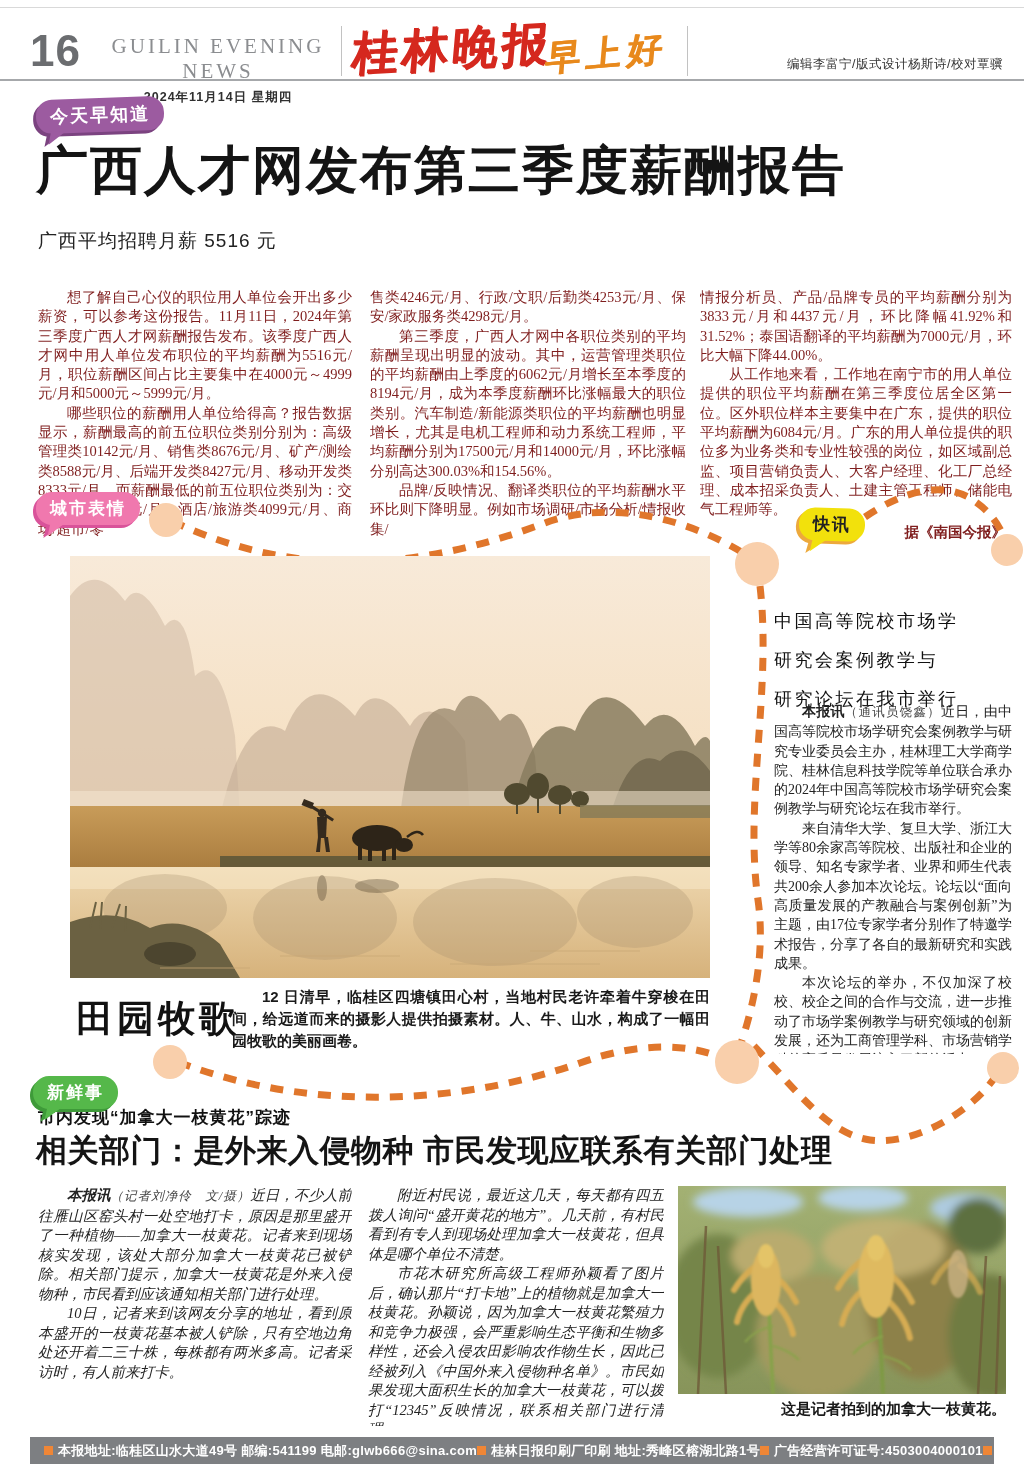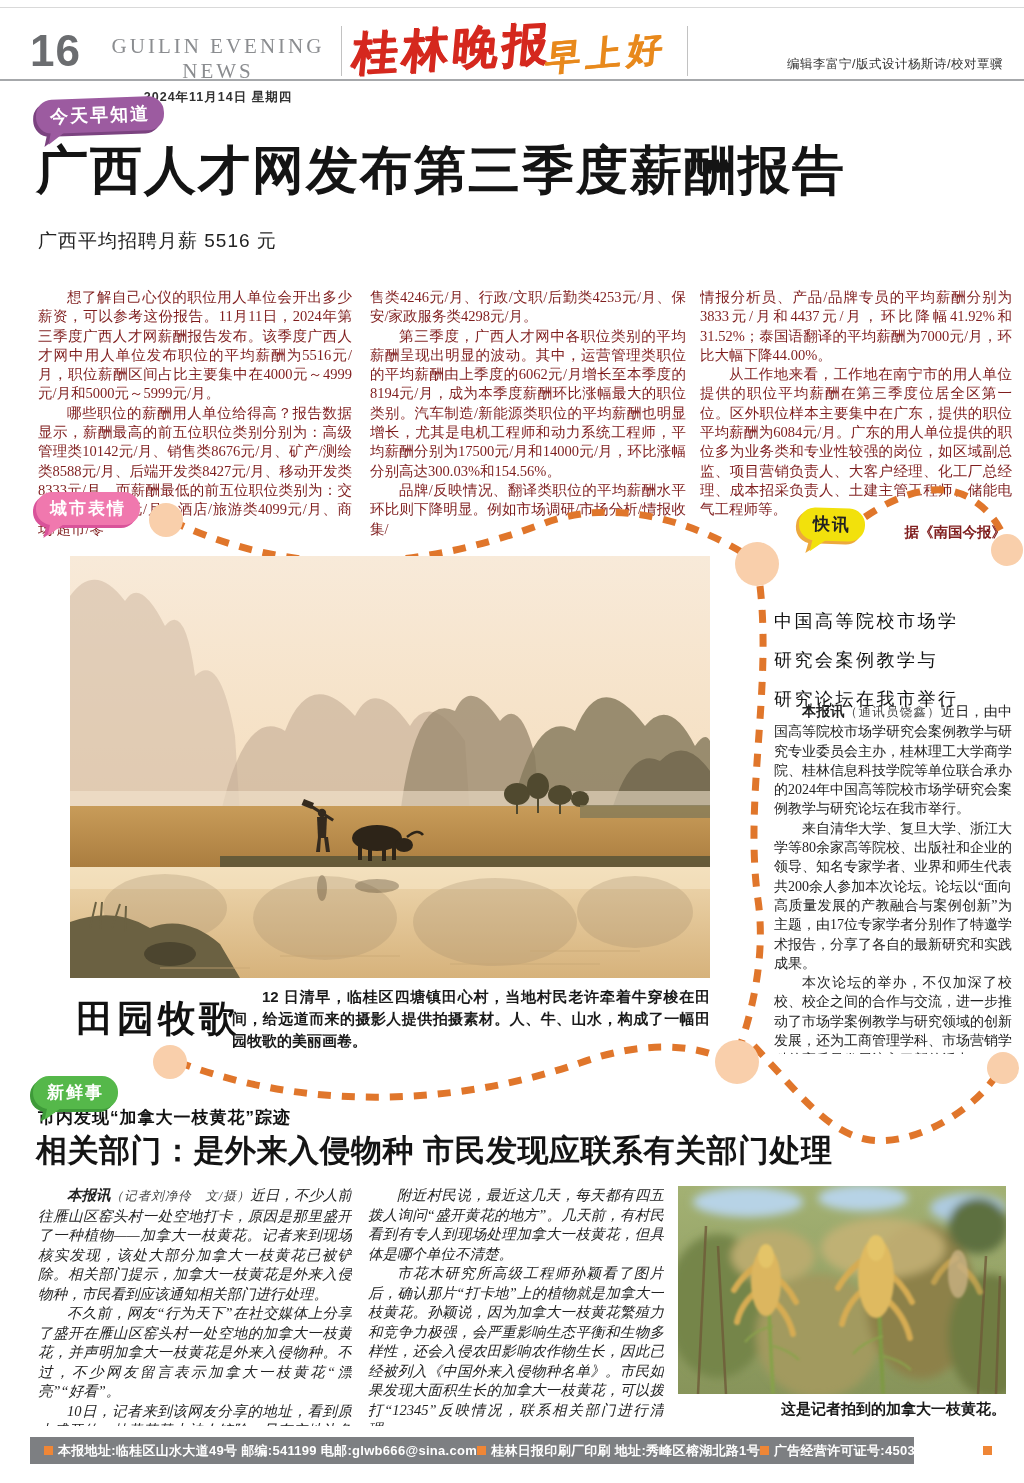--- a/index.html
+++ b/index.html
@@ -66,21 +66,21 @@
   .kicker{left:38px;top:1106px;font-size:17px;font-weight:700;letter-spacing:1px;color:#111;z-index:3;}
   .headline2{left:36px;top:1130px;width:960px;font-size:31px;font-weight:900;letter-spacing:0.5px;color:#141414;z-index:3;}
   .fcol{position:absolute;top:1186px;max-height:240px;overflow:hidden;z-index:3;
         font-family:"Liberation Serif",serif;font-size:14.5px;line-height:19.5px;text-align:justify;color:#232323;font-style:italic;}
   .f1{left:38px;width:314px;}
   .f2{left:368px;width:296px;}
   .fcol p{margin:0;text-indent:2em;}
   .photo-gold{left:678px;top:1186px;width:328px;height:208px;z-index:3;}
   .gold-cap{left:678px;top:1400px;width:328px;text-align:right;font-size:15px;font-weight:700;color:#1a1a1a;z-index:3;}
   
-  .footer{left:30px;top:1437px;width:884px;height:27px;background:#7d7f82;z-index:4;
+  .footer{left:30px;top:1437px;width:964px;height:27px;background:#7d7f82;z-index:4;
           display:flex;align-items:center;justify-content:space-between;padding:0 14px;box-sizing:border-box;}
   .f-item{display:flex;align-items:center;color:#fff;font-size:13px;font-weight:700;letter-spacing:0.3px;white-space:nowrap;}
   .sq{display:inline-block;width:9px;height:9px;background:#ef8636;margin-right:5px;flex:0 0 auto;}
 </style>
 </head>
 <body>
 
 <div class="page">
   <div class="abs top-rule"></div>
 
@@ -222,21 +222,20 @@
     <p>来自清华大学、复旦大学、浙江大学等80余家高等院校、出版社和企业的领导、知名专家学者、业界和师生代表共200余人参加本次论坛。论坛以“面向高质量发展的产教融合与案例创新”为主题，由17位专家学者分别作了特邀学术报告，分享了各自的最新研究和实践成果。</p>
     <p>本次论坛的举办，不仅加深了校校、校企之间的合作与交流，进一步推动了市场学案例教学与研究领域的创新发展，还为工商管理学科、市场营销学科的高质量发展注入了新的活力。</p>
   </div>
 
   <div class="abs kicker">市内发现“加拿大一枝黄花”踪迹</div>
   <div class="abs headline2">相关部门：是外来入侵物种  市民发现应联系有关部门处理</div>
   <div class="fcol f1">
     <p>
       <span class="lead">本报讯</span><span class="paren">（记者刘净伶　文/摄）</span><span>近日，不少人前往雁山区窑头村一处空地打卡，原因是那里盛开了一种植物——加拿大一枝黄花。记者来到现场核实发现，该处大部分加拿大一枝黄花已被铲除。相关部门提示，加拿大一枝黄花是外来入侵物种，市民看到应该通知相关部门进行处理。</span>
     </p>
-    <p>不久前，网友“行为天下”在社交媒体上分享了盛开在雁山区窑头村一处空地的加拿大一枝黄花，并声明加拿大一枝黄花是外来入侵物种。不过，不少网友留言表示加拿大一枝黄花“漂亮”“好看”。</p>
     <p>10日，记者来到该网友分享的地址，看到原本盛开的一枝黄花基本被人铲除，只有空地边角处还开着二三十株，每株都有两米多高。记者采访时，有人前来打卡。</p>
   </div>
   <div class="fcol f2">
     <p>附近村民说，最近这几天，每天都有四五拨人询问“盛开黄花的地方”。几天前，有村民看到有专人到现场处理加拿大一枝黄花，但具体是哪个单位不清楚。</p>
     <p>市花木研究所高级工程师孙颖看了图片后，确认那片“打卡地”上的植物就是加拿大一枝黄花。孙颖说，因为加拿大一枝黄花繁殖力和竞争力极强，会严重影响生态平衡和生物多样性，还会入侵农田影响农作物生长，因此已经被列入《中国外来入侵物种名单》。市民如果发现大面积生长的加拿大一枝黄花，可以拨打“12345”反映情况，联系相关部门进行清理。</p>
     <p>采访结束后，记者拨打了“12345”，将情况进行了反映。</p>
   </div>
 
   <svg class="abs photo-gold" viewBox="0 0 328 208">
     <defs>

